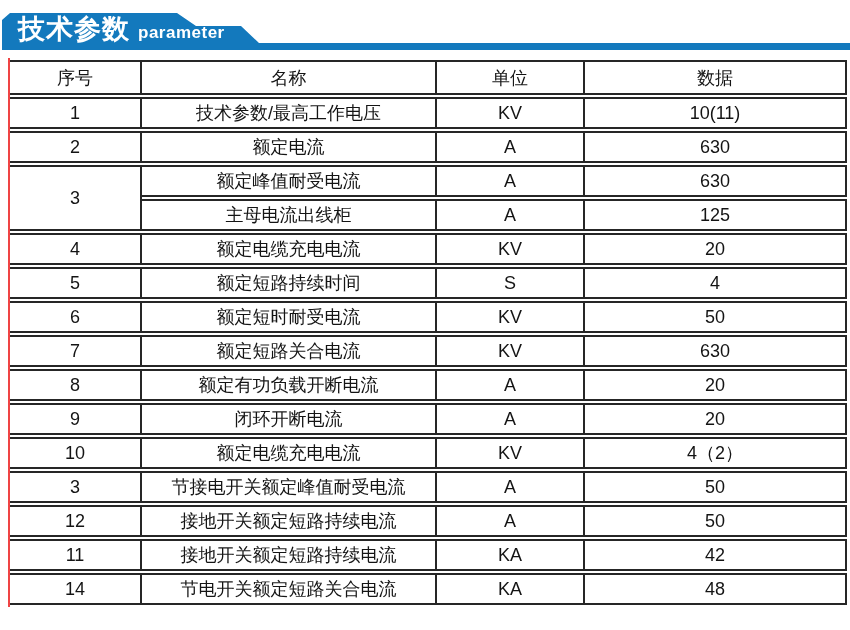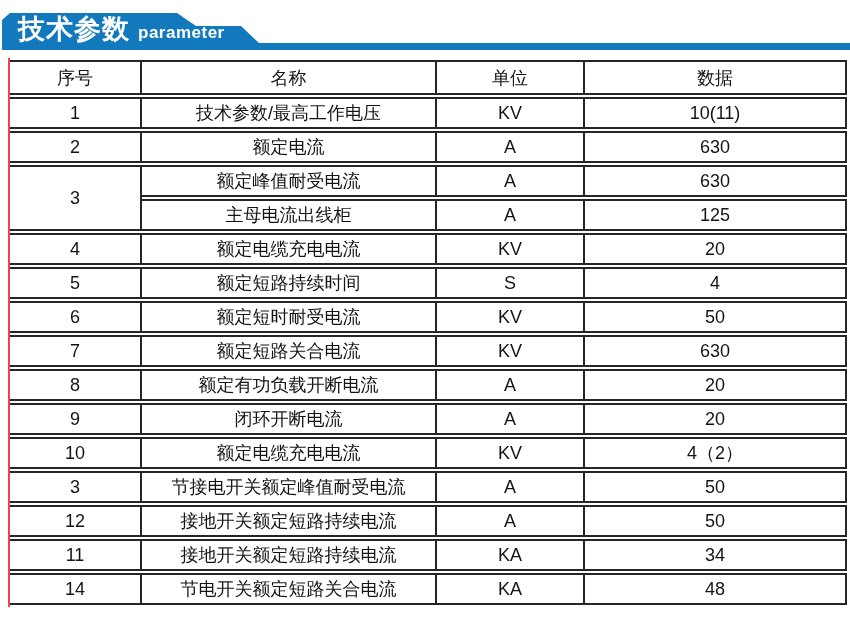--- a/index.html
+++ b/index.html
@@ -187,21 +187,21 @@
         <tr>
           <td class="c-no" rowspan="1">12</td>
           <td class="c-name">接地开关额定短路持续电流</td>
           <td class="c-unit">A</td>
           <td class="c-val">50</td>
         </tr>
         <tr>
           <td class="c-no" rowspan="1">11</td>
           <td class="c-name">接地开关额定短路持续电流</td>
           <td class="c-unit">KA</td>
-          <td class="c-val">34</td>
+          <td class="c-val">42</td>
         </tr>
         <tr>
           <td class="c-no" rowspan="1">14</td>
           <td class="c-name">节电开关额定短路关合电流</td>
           <td class="c-unit">KA</td>
           <td class="c-val">48</td>
         </tr>
       </tbody>
   </table>
 </div>

